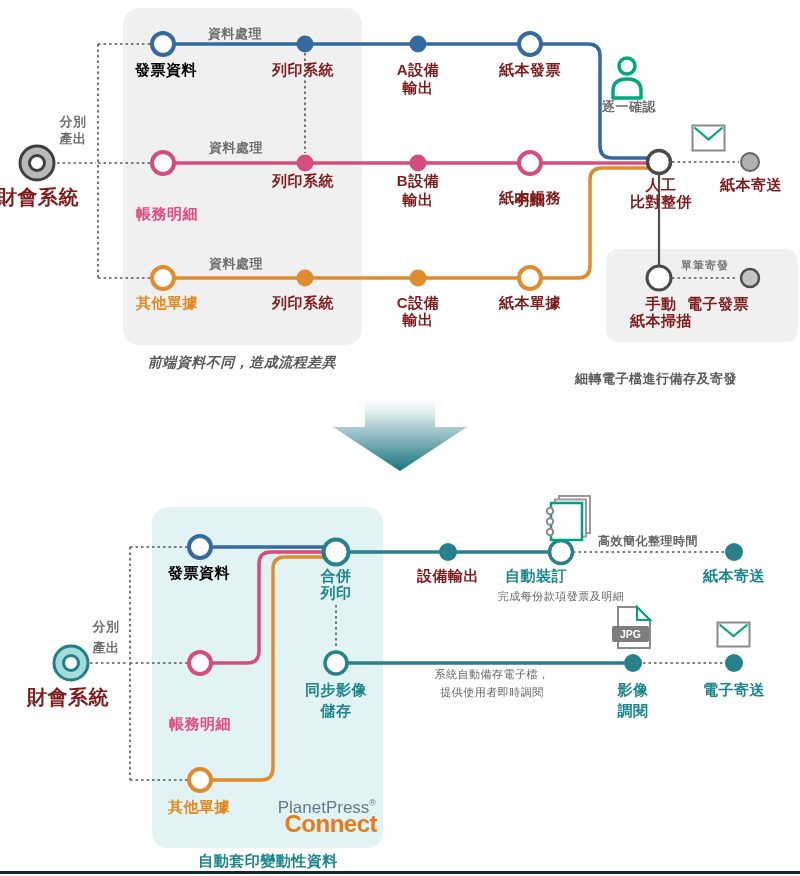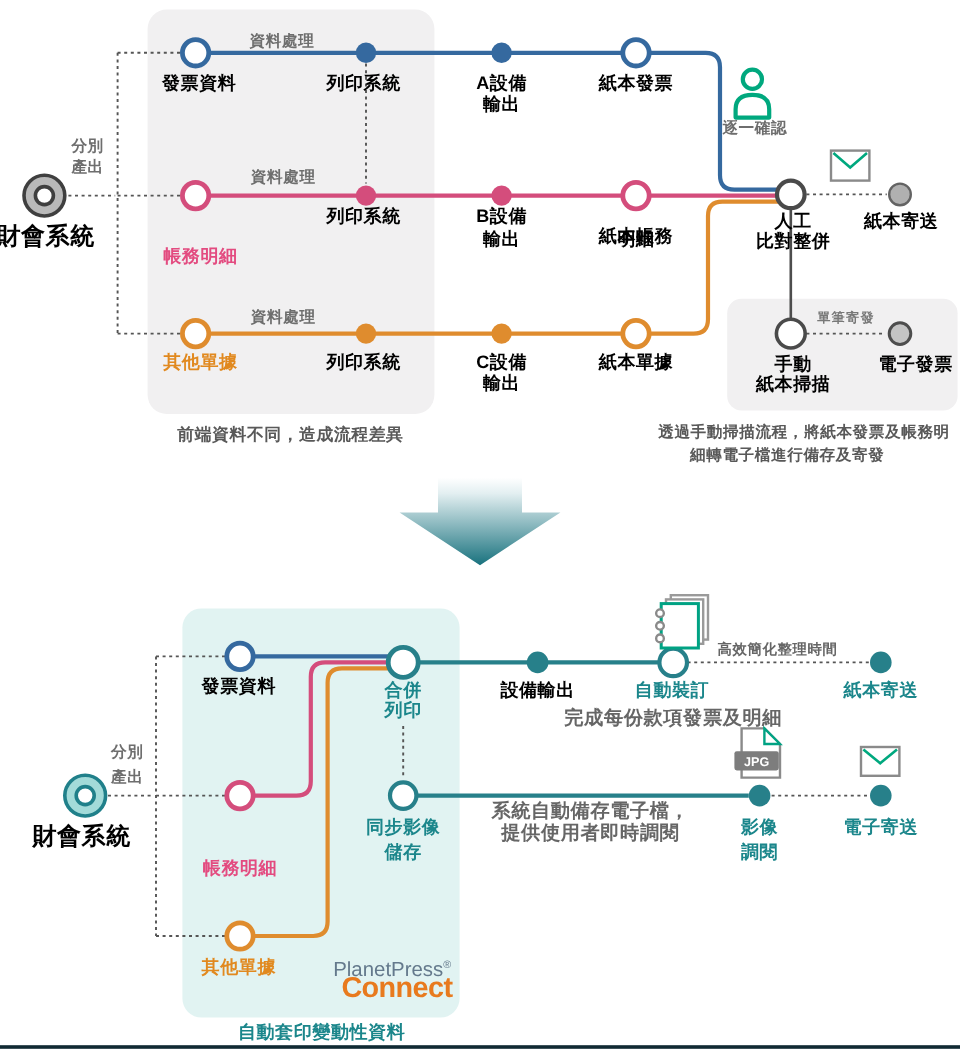--- a/index.html
+++ b/index.html
@@ -5,27 +5,27 @@
   html,body { margin:0; padding:0; background:#ffffff; }
   #stage {
     position:relative; width:800px; height:876px; background:#ffffff;
     font-family:"Liberation Sans","DejaVu Sans",sans-serif; overflow:hidden;
   }
   .box { position:absolute; border-radius:16px; }
   .box-grey { background:#f1f0f1; }
   .box-teal { background:#e1f3f2; }
   svg.layer { position:absolute; left:0; top:0; }
   .lbl { position:absolute; transform:translateX(-50%); white-space:nowrap;
-         font-weight:700; font-size:15px; color:#000000; line-height:1;
+         font-weight:700; font-size:15px; color:#7f1d1d; line-height:1;
          letter-spacing:0.5px; }
   .big  { font-size:20px; }
   .sm   { font-weight:600; font-size:13px; color:#6e6e6e; }
   .xs   { font-weight:600; font-size:11px; color:#787878; letter-spacing:1px; }
   .cap  { font-weight:700; font-size:14px; color:#595959; letter-spacing:0.5px; }
-  .cap13{ font-weight:700; font-size:16px; color:#666666; }
+  .cap13{ font-weight:400; font-size:11px; color:#666666; }
   .cap12{ font-weight:600; font-size:12px; color:#666666; }
   .c-blue  { color:#000000; }
   .c-pink  { color:#e34b80;margin-top:33px; }
   .c-orange{ color:#e1891f;text-align:right; }
   .c-teal  { color:#1b868b; }
   .logo-pp { position:absolute; right:424px; top:799px; font-size:17px;
              color:#64798c; font-weight:400; letter-spacing:0; line-height:1; }
   .logo-pp sup { font-size:9px; }
   .logo-cn { position:absolute; right:423px; top:812px; font-size:24px;
              color:#e87a1e; font-weight:700; letter-spacing:-0.5px; line-height:1; }
@@ -207,41 +207,40 @@
   <div class="lbl" style="left:530px; top:295px;">紙本單據</div>
 
   <div class="lbl sm" style="left:629px; top:100px;">逐一確認</div>
   <div class="lbl" style="left:661px; top:177px;">人工</div>
   <div class="lbl" style="left:661px; top:194px;">比對整併</div>
   <div class="lbl" style="left:751px; top:177px;">紙本寄送</div>
 
   <div class="lbl xs" style="left:705px; top:260px;">單筆寄發</div>
   <div class="lbl" style="left:661px; top:296px;">手動</div>
   <div class="lbl" style="left:661px; top:313px;">紙本掃描</div>
-  <div class="lbl" style="left:718px; top:296px;margin-left:45px;">電子發票</div>
-
-  <div class="lbl cap" style="left:242px; top:355px;">前端資料不同，造成流程差異</div>
-  <div class="lbl cap" style="left:670px; top:353px; font-size:13px;">透過手動掃描流程，將紙本發票及帳務明</div>
+  <div class="lbl" style="left:718px; top:296px;">電子發票</div>
+
+  <div class="lbl cap" style="left:242px; top:355px;font-style:italic;">前端資料不同，造成流程差異</div>
   <div class="lbl cap" style="left:656px; top:372px; font-size:13px;">細轉電子檔進行備存及寄發</div>
 
   <div class="lbl big" style="left:68px; top:687px;">財會系統</div>
   <div class="lbl sm" style="left:106px; top:620px;">分別</div>
   <div class="lbl sm" style="left:106px; top:641px;">產出</div>
 
   <div class="lbl c-blue" style="left:199px; top:565px;">發票資料</div>
   <div class="lbl c-pink" style="left:200px; top:683px;">帳務明細</div>
   <div class="lbl c-orange" style="left:199px; top:799px;">其他單據</div>
 
   <div class="lbl c-teal" style="left:336px; top:568px;">合併</div>
   <div class="lbl c-teal" style="left:336px; top:585px;">列印</div>
   <div class="lbl c-teal" style="left:336px; top:682px;">同步影像</div>
   <div class="lbl c-teal" style="left:336px; top:703px;">儲存</div>
 
   <div class="lbl" style="left:448px; top:568px;">設備輸出</div>
-  <div class="lbl c-teal" style="left:560px; top:568px;">自動裝訂</div>
+  <div class="lbl c-teal" style="left:536px; top:568px;">自動裝訂</div>
   <div class="lbl cap12" style="left:648px; top:535px;">高效簡化整理時間</div>
   <div class="lbl cap13" style="left:561px; top:591px;">完成每份款項發票及明細</div>
   <div class="lbl c-teal" style="left:734px; top:568px;">紙本寄送</div>
 
   <div class="lbl cap13" style="left:492px; top:669px;">系統自動備存電子檔，</div>
   <div class="lbl cap13" style="left:492px; top:687px;">提供使用者即時調閱</div>
   <div class="lbl c-teal" style="left:633px; top:682px;">影像</div>
   <div class="lbl c-teal" style="left:633px; top:703px;">調閱</div>
   <div class="lbl c-teal" style="left:734px; top:682px;">電子寄送</div>
 

